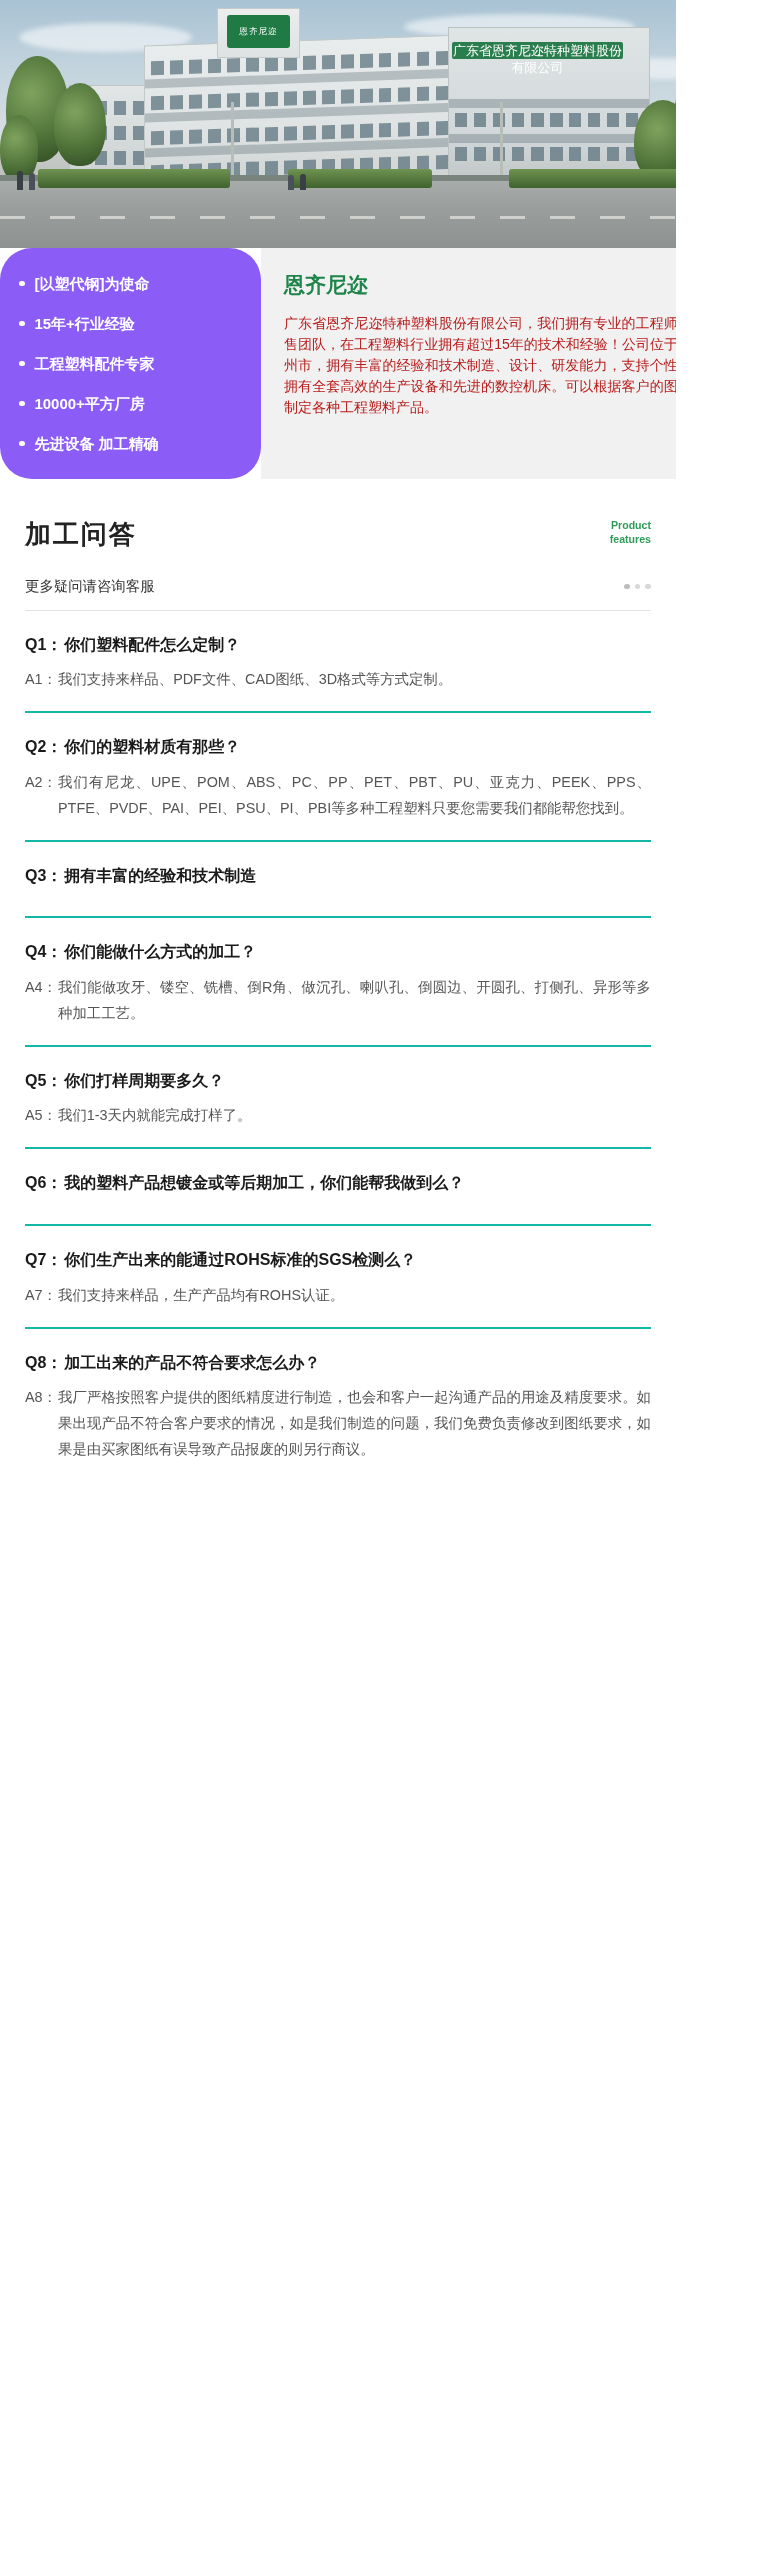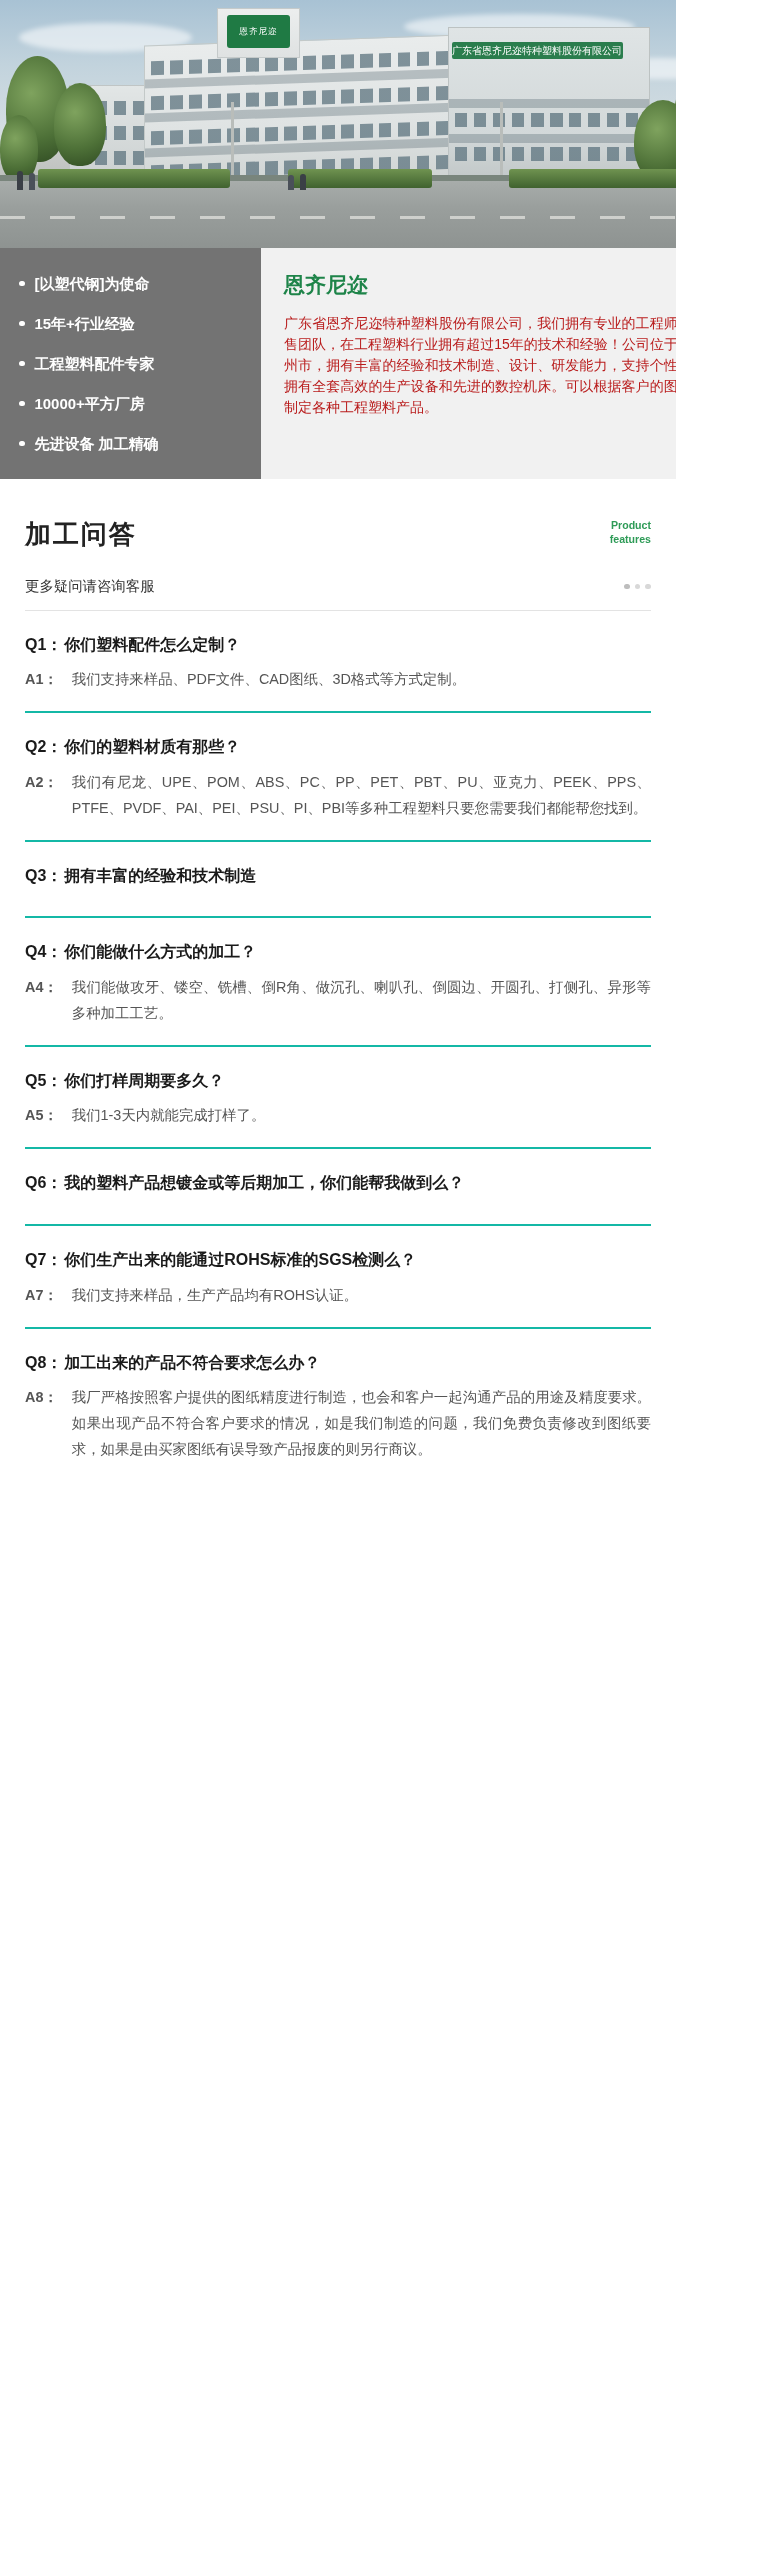--- a/index.html
+++ b/index.html
@@ -92,21 +92,21 @@
     border-radius: 2.9px;
   }
   .tower-logo span {
     display:block; color:#fff; font-size:8.6px; line-height:33px; text-align:center;
     letter-spacing: 1px;
   }
   .signboard {
     position: absolute; left: 452px; top: 42px; width: 171px; height: 17.3px;
     background: #2a7d4d; border-radius: 1.9px;
   }
-  .signboard span { color: #fff; font-size: 10px; line-height: 17.3px; display:block; text-align:left; }
+  .signboard span { color: #fff; font-size: 13px; line-height: 17.3px; display:block; text-align:center; }
 
   .road {
     position: absolute; left: 0; bottom: 0; width: 759px; height: 69px;
     background: linear-gradient(to bottom, #a9aeac 0%, #9a9f9d 40%, #8e9391 100%);
   }
   .road-line {
     position: absolute; left: 0; bottom: 29px; width: 759px; height: 2.9px;
     background: repeating-linear-gradient(to right, #e6e6e2 0px, #e6e6e2 25px, rgba(0,0,0,0) 25px, rgba(0,0,0,0) 50px);
     opacity:.7;
   }
@@ -137,23 +137,24 @@
   .pl2 { left: 500px; }
 
   
   .intro-wrap {
     display: flex;
     width: 759px;
     background: #ffffff;
   }
   .green-box {
     width: 261px;
-    background: #737373;
+    background: #8b5cf6;
     color: #ffffff;
     padding: 25px 17.3px 25px 19px;
+    border-radius: 32px;
   }
   .green-box ul { list-style: none; }
   .green-box li {
     position: relative;
     font-size: 15px;
     font-weight: bold;
     line-height: 21px;
     padding-left: 15.4px;
     margin-bottom: 19px;
     white-space: nowrap;
@@ -236,23 +237,23 @@
   }
   .qa-q .tag { margin-right: 1.9px; white-space: nowrap; }
   .qa-a {
     display: flex;
     font-size: 14.4px;
     color: #555555;
     line-height: 26px;
     text-align: justify;
   }
   .qa-a .tag {
-    font-weight: bold;
+    font-weight: normal;
     color: #555555;
-    margin-right: 14px;
+    margin-right: 1px;
     white-space: nowrap;
   }
   .qa-a .txt { flex: 1; }
 </style>
 </head>
 <body>
 
 <div class="page">
 
   <div class="hero">

